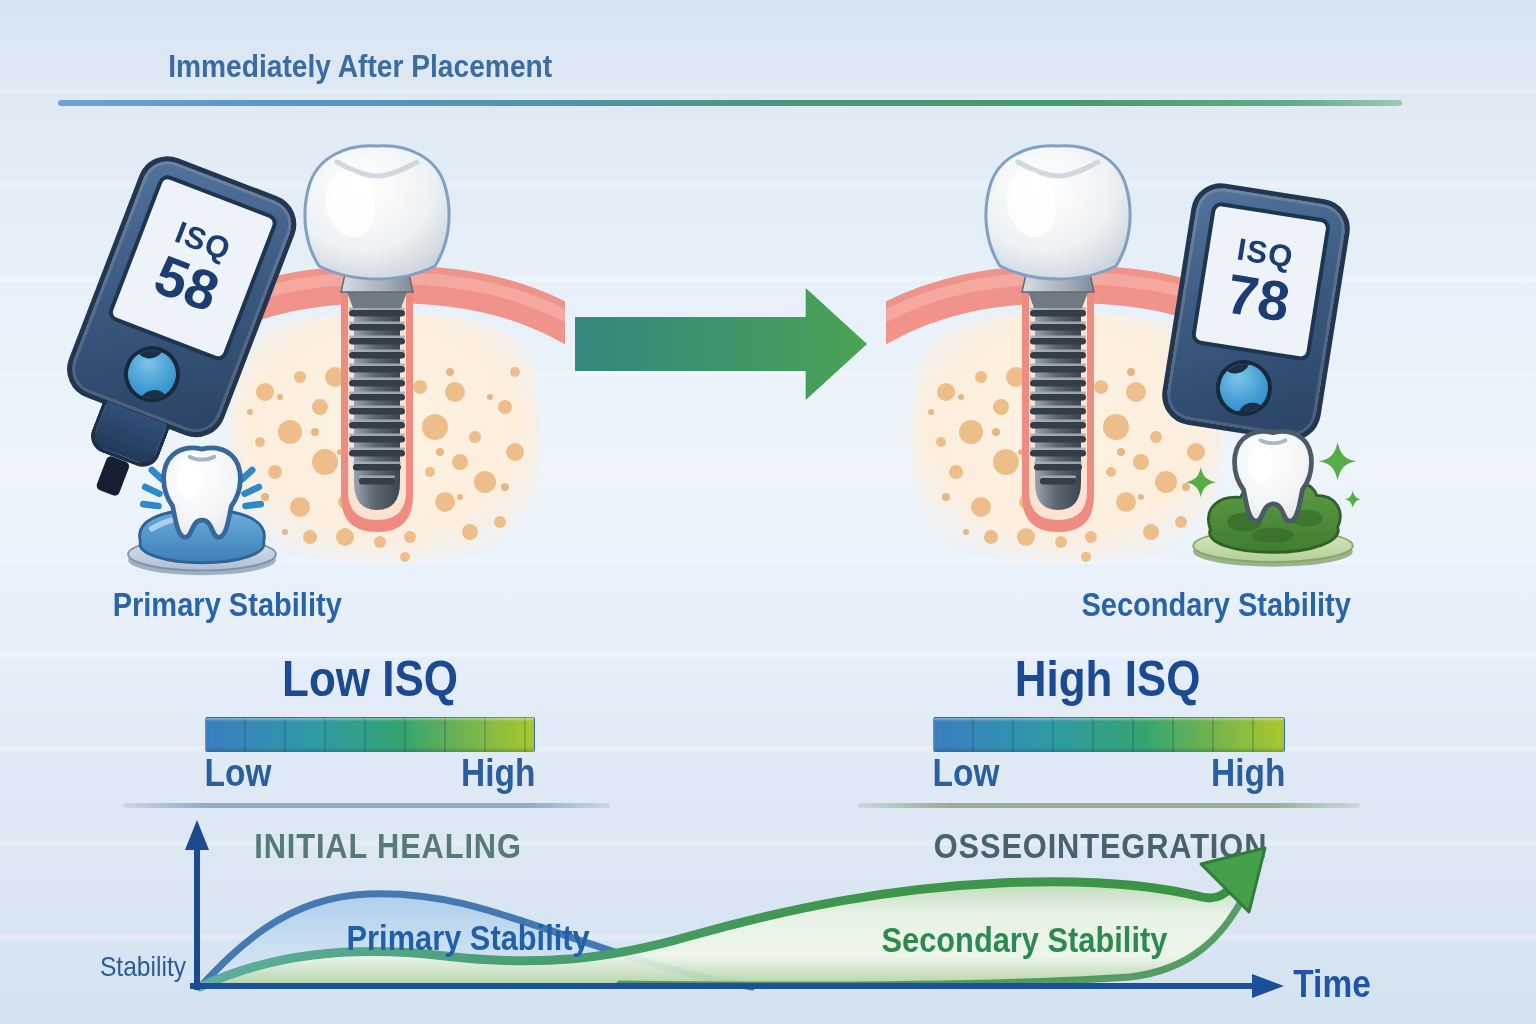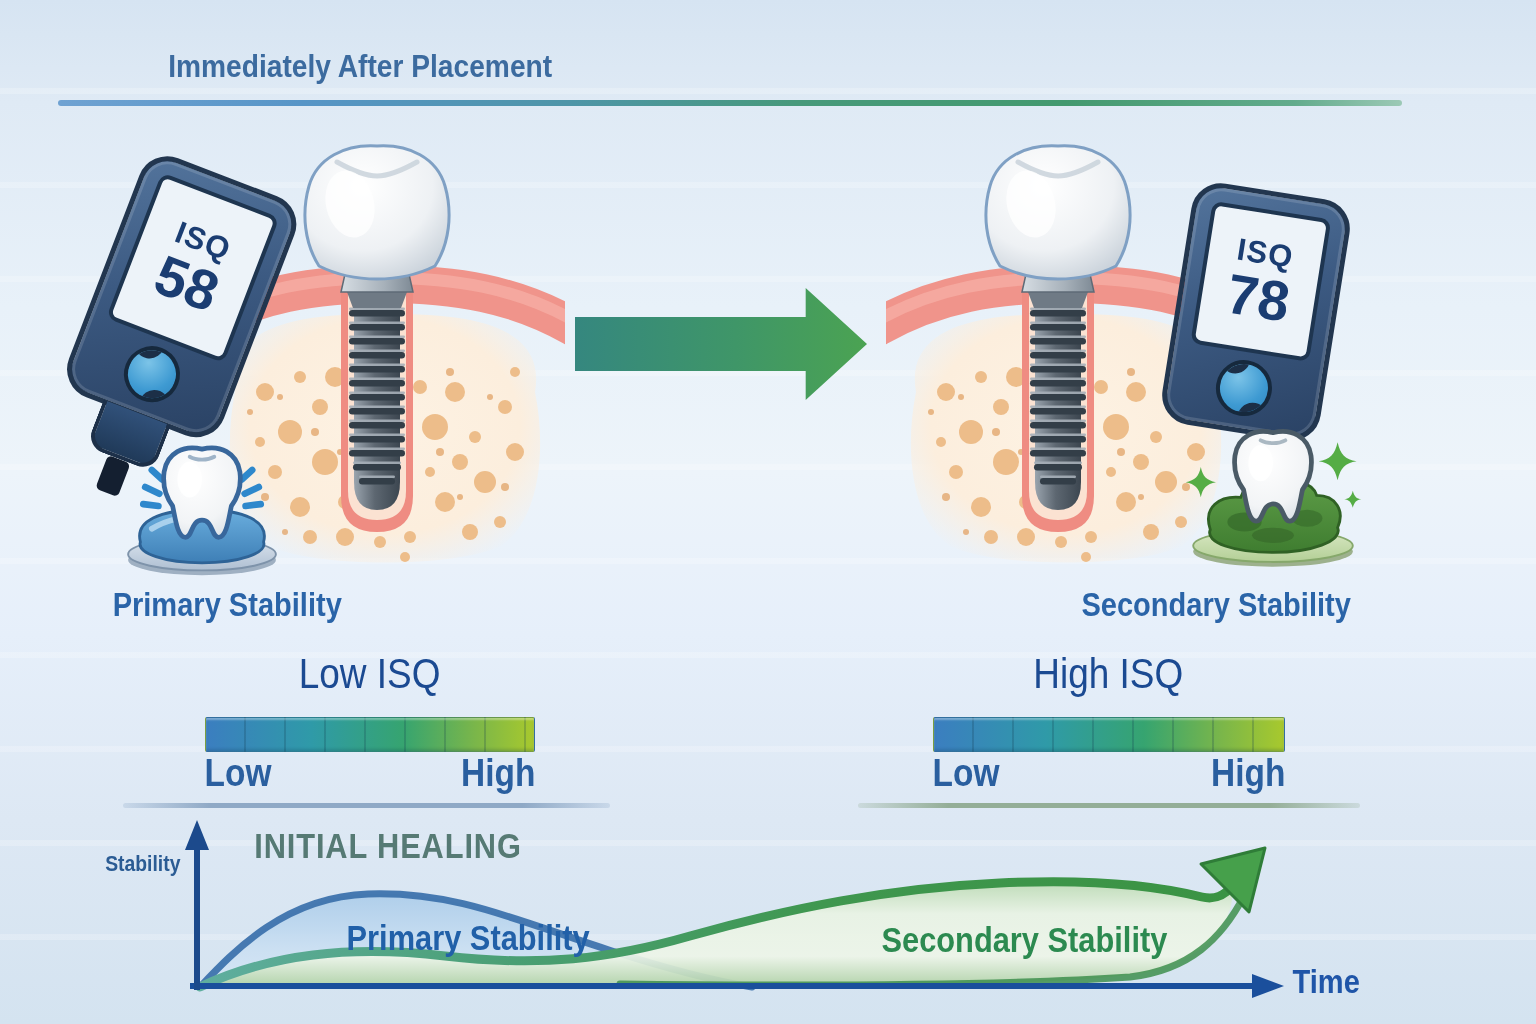--- a/index.html
+++ b/index.html
@@ -44,21 +44,21 @@
   .device-button::after{content:'';position:absolute;bottom:-5px;right:-3px;width:30px;height:16px;
     background:#1c2f47;border-radius:18px 18px 0 0;transform:rotate(-10deg);}
   .device-neck{width:64px;height:46px;margin:-4px auto 0;background:linear-gradient(#31517a,#203a59);
     border:4px solid #1d3049;border-top:none;border-radius:0 0 18px 18px;}
   .device-tip{width:24px;height:36px;margin:0 auto;background:#141f30;border-radius:5px;}
   
   .caption{font-size:33px;font-weight:700;color:#2a64a8;z-index:7;}
   #caption-left{left:87px;top:586px;width:280px;}
   #caption-right{left:1046px;top:586px;width:340px;}
   
-  .scale-title{font-size:42px;font-weight:400;color:#1b4a92;}
+  .scale-title{font-size:50px;font-weight:700;color:#1b4a92;}
   #scale-title-left{left:155px;top:650px;width:430px;}
   #scale-title-right{left:893px;top:650px;width:430px;}
   .scale-bar{height:33px;border:1px solid rgba(40,80,100,.35);border-radius:2px;
     background-image:
       repeating-linear-gradient(90deg,rgba(15,55,75,0) 0 38px,rgba(15,55,75,.22) 38px 40px),
       linear-gradient(90deg,#3b7ec0 0%,#2f9aa8 32%,#36a470 60%,#7ab64a 82%,#a8c92d 100%);
     box-shadow:inset 0 2px 2px rgba(255,255,255,.35), inset 0 -2px 3px rgba(0,40,60,.18);}
   #scale-bar-left{left:205px;top:717px;width:328px;}
   #scale-bar-right{left:933px;top:717px;width:350px;}
   .scale-ends{display:flex;justify-content:space-between;font-size:38px;font-weight:700;color:#2a5f9f;}
@@ -66,22 +66,22 @@
   #scale-ends-right{left:928px;top:752px;width:362px;}
   .section-divider{height:5px;border-radius:3px;top:803px;}
   #divider-left{left:123px;width:487px;
     background:linear-gradient(90deg,rgba(140,168,200,.25),#8fa9c6 18%,#8fa9c6 82%,rgba(140,168,200,.25));}
   #divider-right{left:858px;width:502px;
     background:linear-gradient(90deg,rgba(148,174,151,.25),#94ae97 18%,#94ae97 82%,rgba(148,174,151,.25));}
   
   .phase-label{font-size:35px;font-weight:700;letter-spacing:1px;}
   #phase-left{left:200px;top:826px;width:340px;color:#567a74;text-align:right;}
   #phase-right{left:890px;top:826px;width:420px;color:#47646a;}
-  #ylabel{left:78px;top:851px;width:130px;font-size:22px;font-weight:700;color:#2b5c94;}
-  #xlabel{left:1288px;top:963px;width:110px;font-size:33px;font-weight:700;color:#1f55a8;text-align:left;}
+  #ylabel{left:78px;top:951px;width:130px;font-size:28px;font-weight:400;color:#2b5c94;}
+  #xlabel{left:1288px;top:963px;width:110px;font-size:38px;font-weight:700;color:#1f55a8;text-align:left;}
   #curve-label-primary{left:330px;top:918px;width:230px;font-size:35px;font-weight:700;color:#2160a8;z-index:5;}
   #curve-label-secondary{left:862px;top:920px;width:270px;font-size:35px;font-weight:700;color:#2c8a50;z-index:5;}
   svg{display:block;}
   .svg-abs{position:absolute;z-index:2;}
   #chart-svg{left:0;top:0;z-index:3;pointer-events:none;}
   .icon-svg{z-index:7;}
 </style>
 </head>
 <body>
 
@@ -356,18 +356,19 @@
       <line x1="190" y1="986" x2="1252" y2="986" stroke="#1a4f9c" stroke-width="6"></line>
       <polygon points="1252,974 1284,986 1252,998" fill="#1a4f9c"></polygon>
     </g>
     <g>
       <line x1="197" y1="990" x2="197" y2="846" stroke="#1c4a8c" stroke-width="6"></line>
       <polygon points="185,850 197,820 209,850" fill="#1c4a8c"></polygon>
     </g>
   </svg>
 
   <div class="abs ctr phase-label" id="phase-left"><span class="cond">INITIAL HEALING</span></div>
+  <div class="abs ctr phase-label" id="phase-right"><span class="cond">OSSEOINTEGRATION</span></div>
   <div class="abs ctr" id="ylabel"><span class="cond">Stability</span></div>
   <div class="abs" id="xlabel"><span class="cond">Time</span></div>
   <div class="abs ctr" id="curve-label-primary"><span class="cond">Primary Stability</span></div>
   <div class="abs ctr" id="curve-label-secondary"><span class="cond">Secondary Stability</span></div>
 
 </div>
 
 </body></html>

